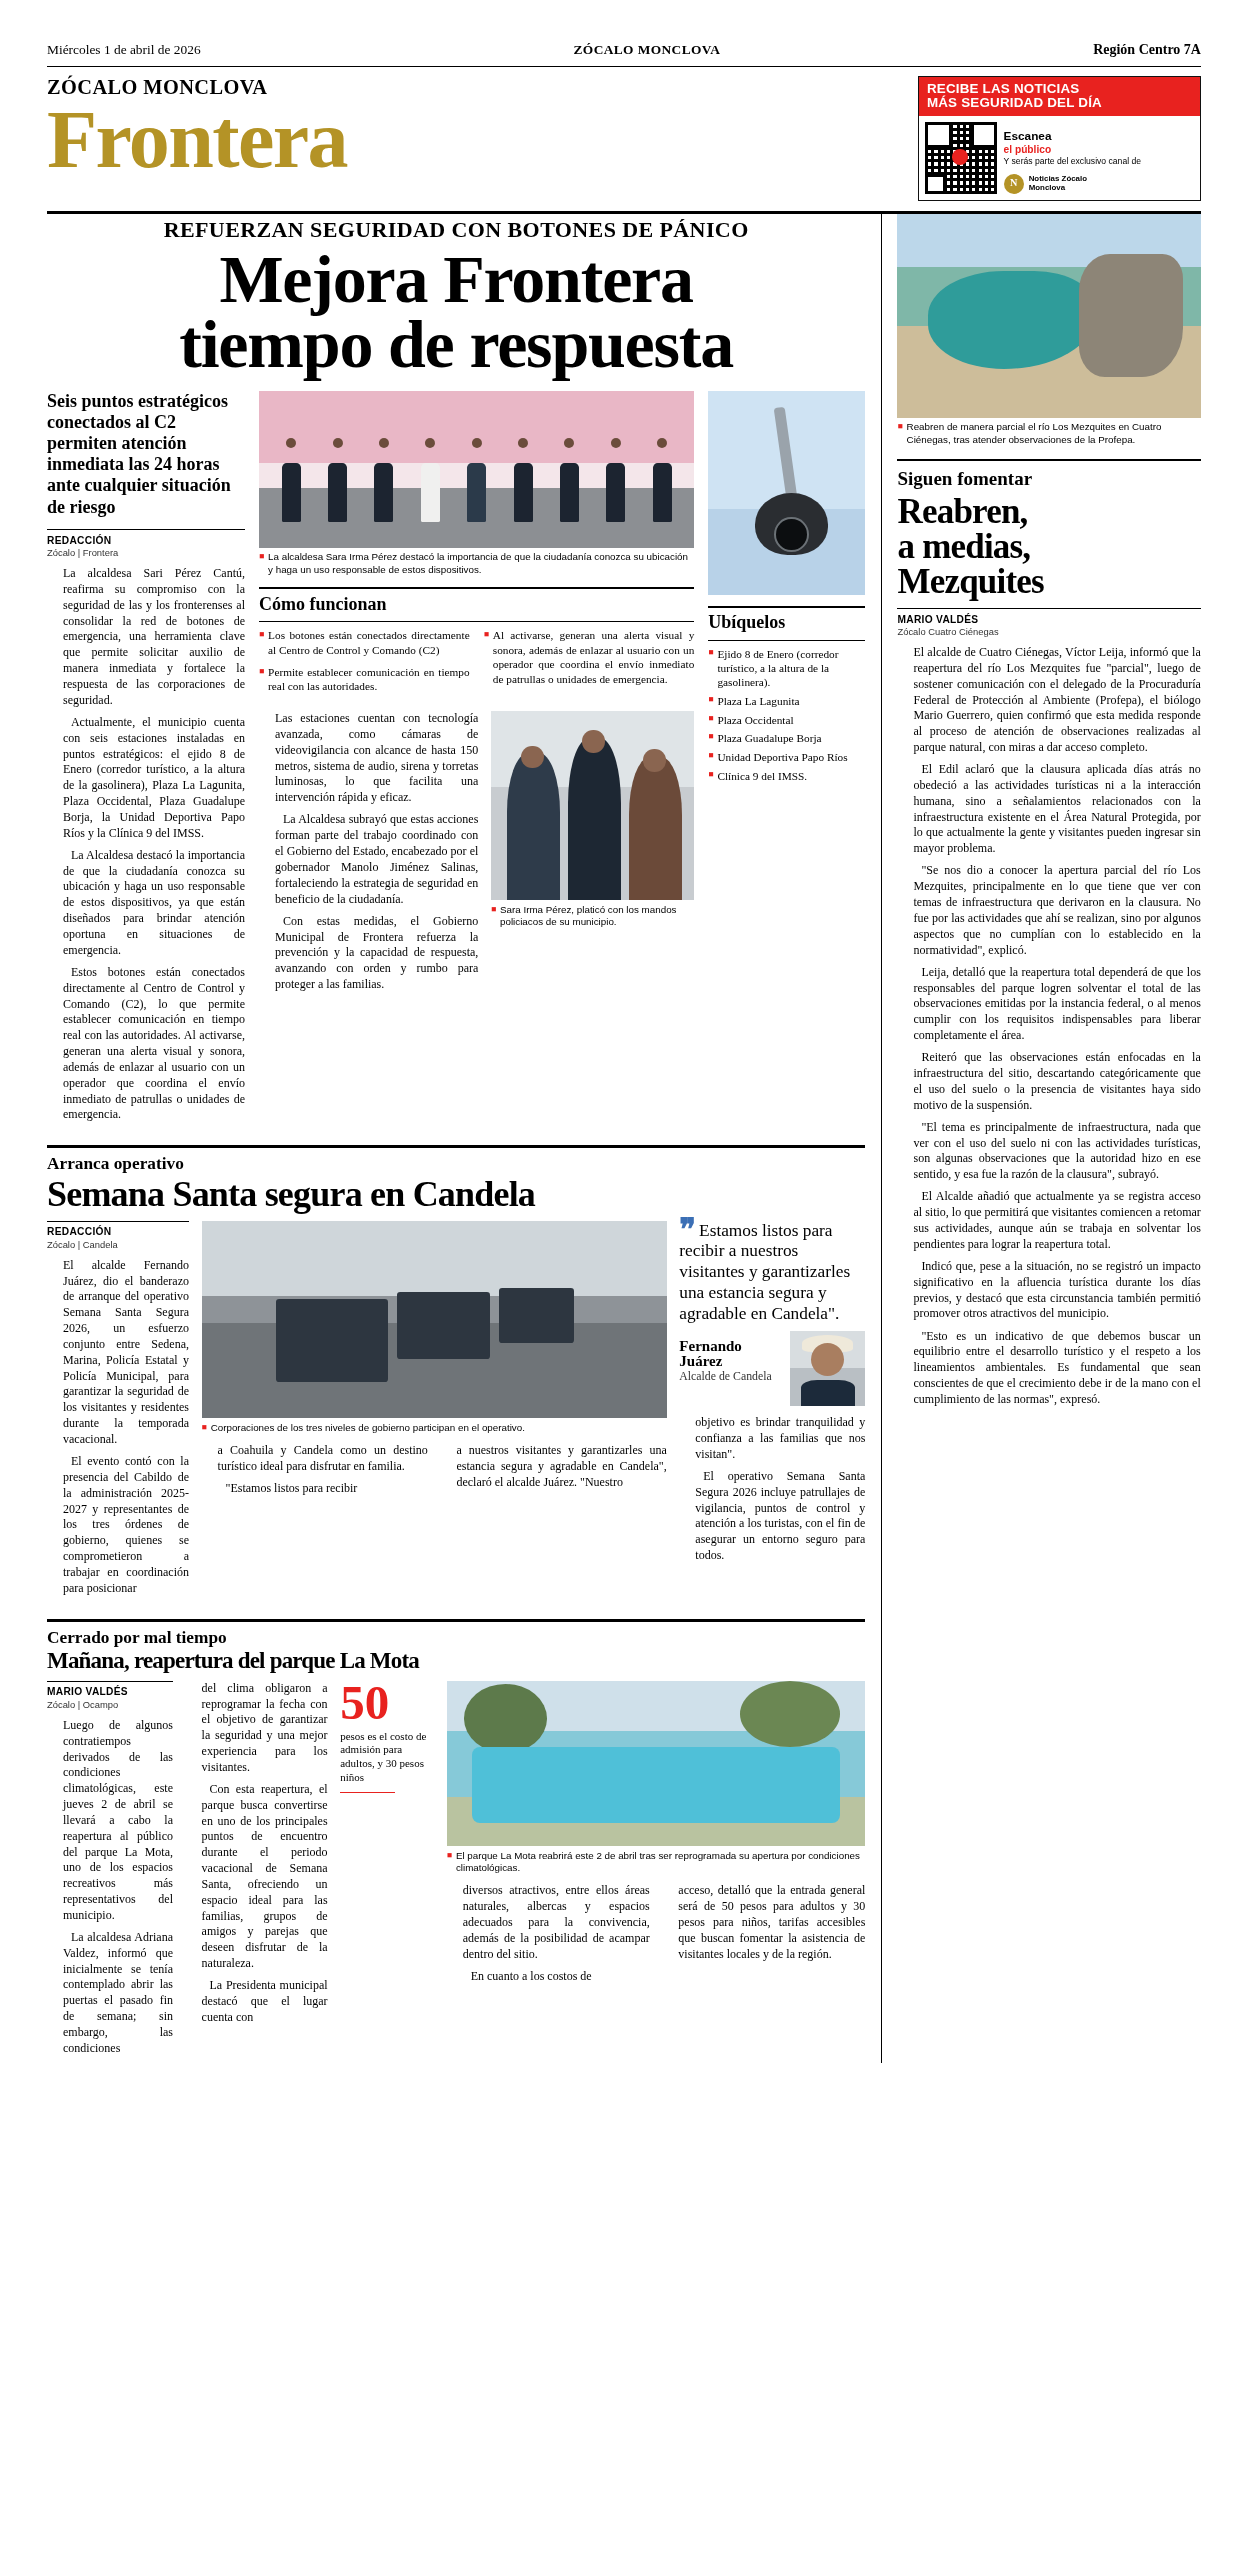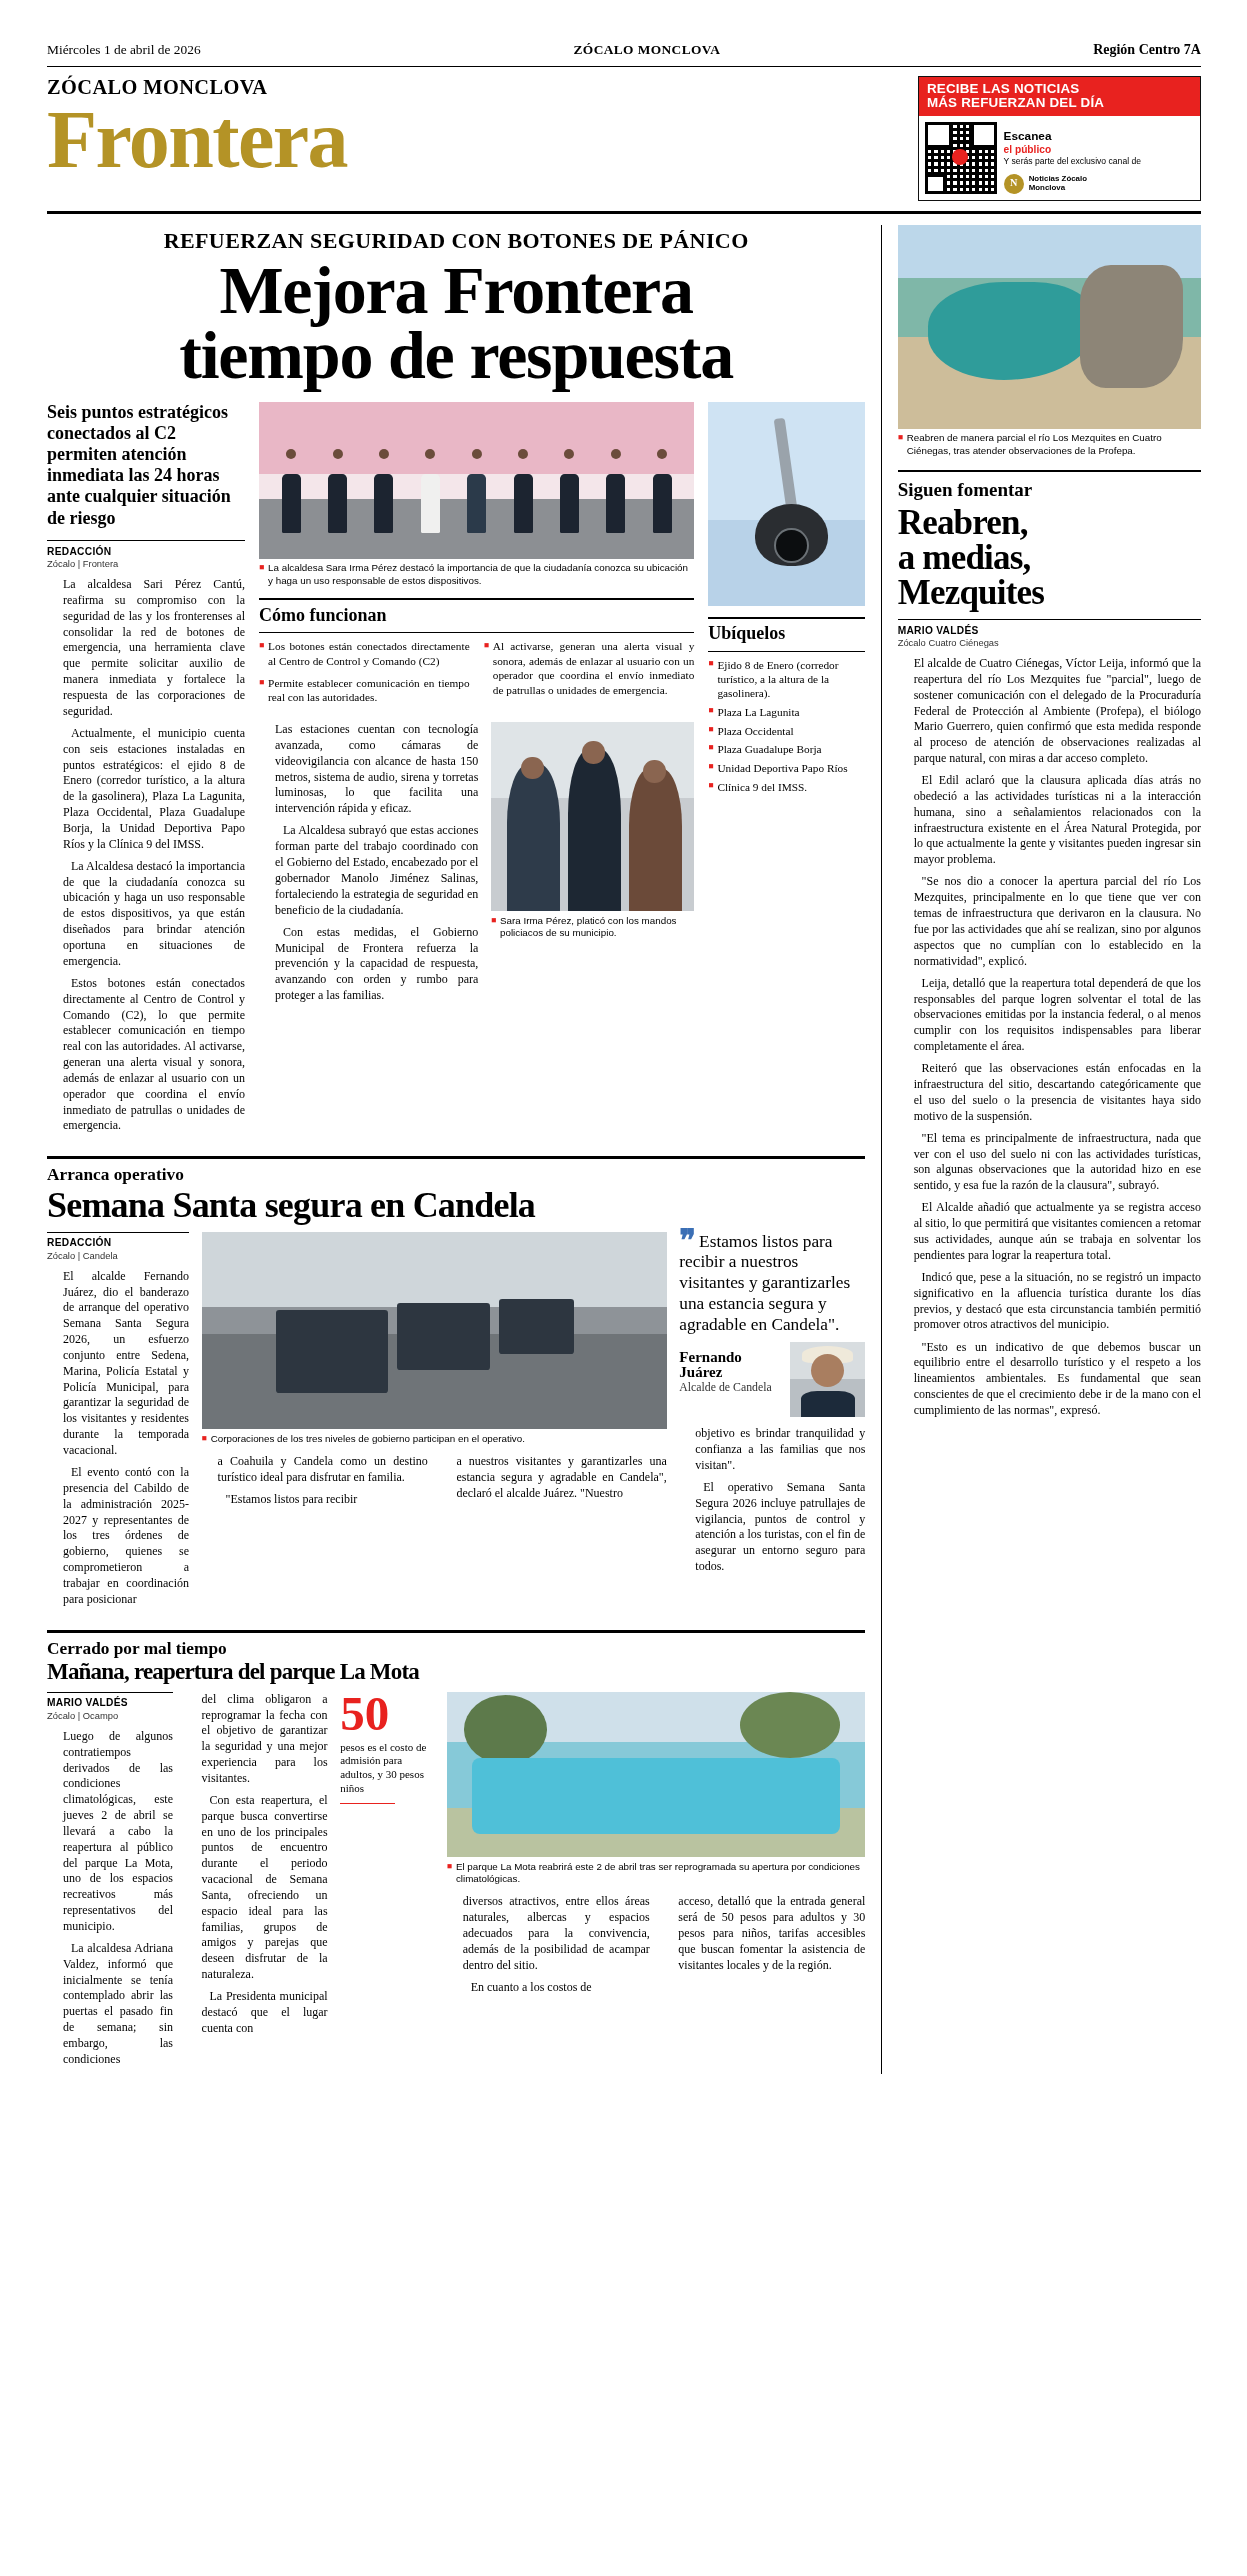--- a/index.html
+++ b/index.html
@@ -143,22 +143,20 @@
     font-family:"Liberation Serif",serif;
   }
   .promo-logo .ntext { font-size: 7.9px; line-height:1.1; font-weight:bold;}
 
   .rule-thick { border-top: 3.9px solid #000; margin-top: 9.4px; }
 
   
   .main {
     display: flex;
     gap: 0;
-    padding-top: 11px;
-    justify-content: space-between;
   }
   .left-col { width: 834px; padding-right: 15.7px; }
   .vdiv { width: 0.8px; background:#000; align-self: stretch; }
   .right-col { width: 319px; padding-left: 15.7px; }
 
   
   .kicker {
     font-family: "Liberation Serif", serif;
     font-weight: bold;
     font-size: 22px;
@@ -377,21 +375,21 @@
 
   <div class="masthead">
     <div class="masthead-left">
       <div class="zocalo-small">ZÓCALO MONCLOVA</div>
       <div class="frontera">Frontera</div>
     </div>
 
     <div class="promo">
       <div class="promo-top">
         <div class="l1">RECIBE LAS NOTICIAS</div>
-        <div class="l2">MÁS REFUERZAN DEL DÍA</div>
+        <div class="l2">MÁS SEGURIDAD DEL DÍA</div>
       </div>
       <div class="promo-body">
         <div class="qr">
           <div class="qr-dot"></div>
             <div class="qr-red"></div>
         </div>
         <div class="promo-text">
           <span class="big">Escanea</span>
           <span class="big2">el público</span>
           <span>Y serás parte del exclusivo canal de</span>

